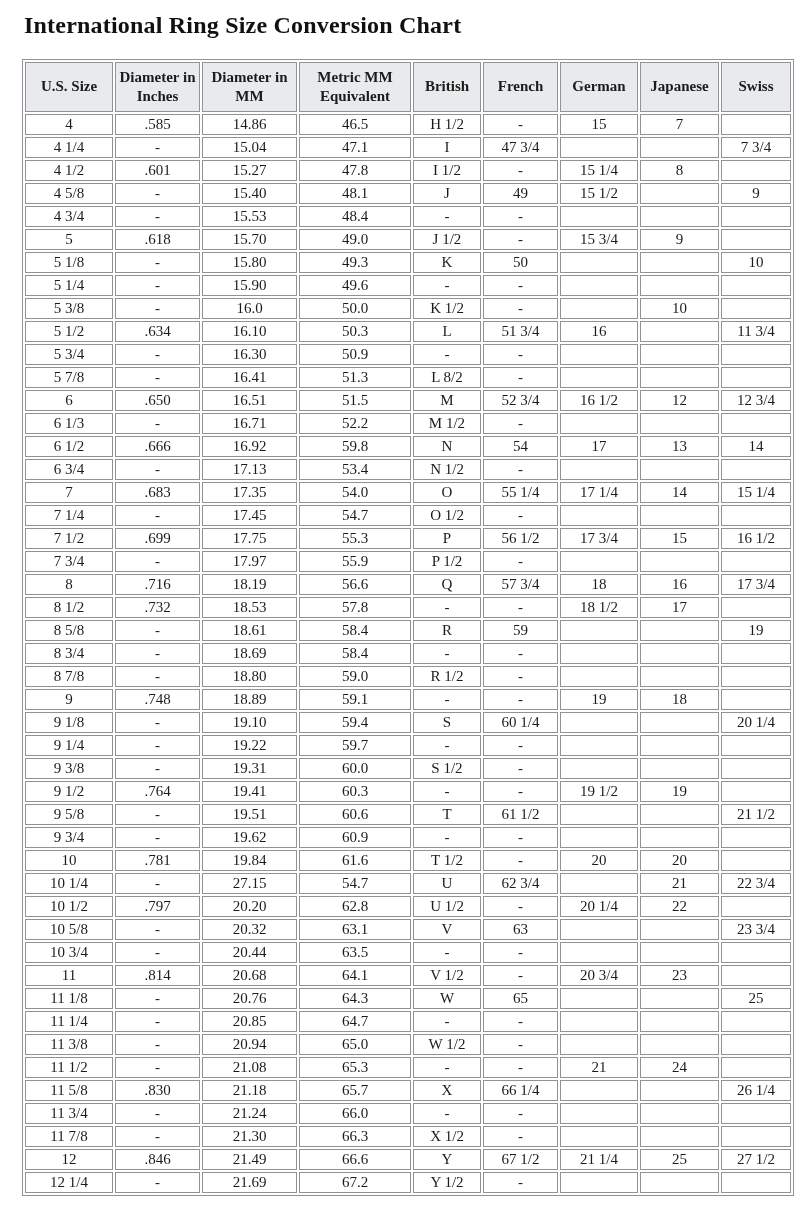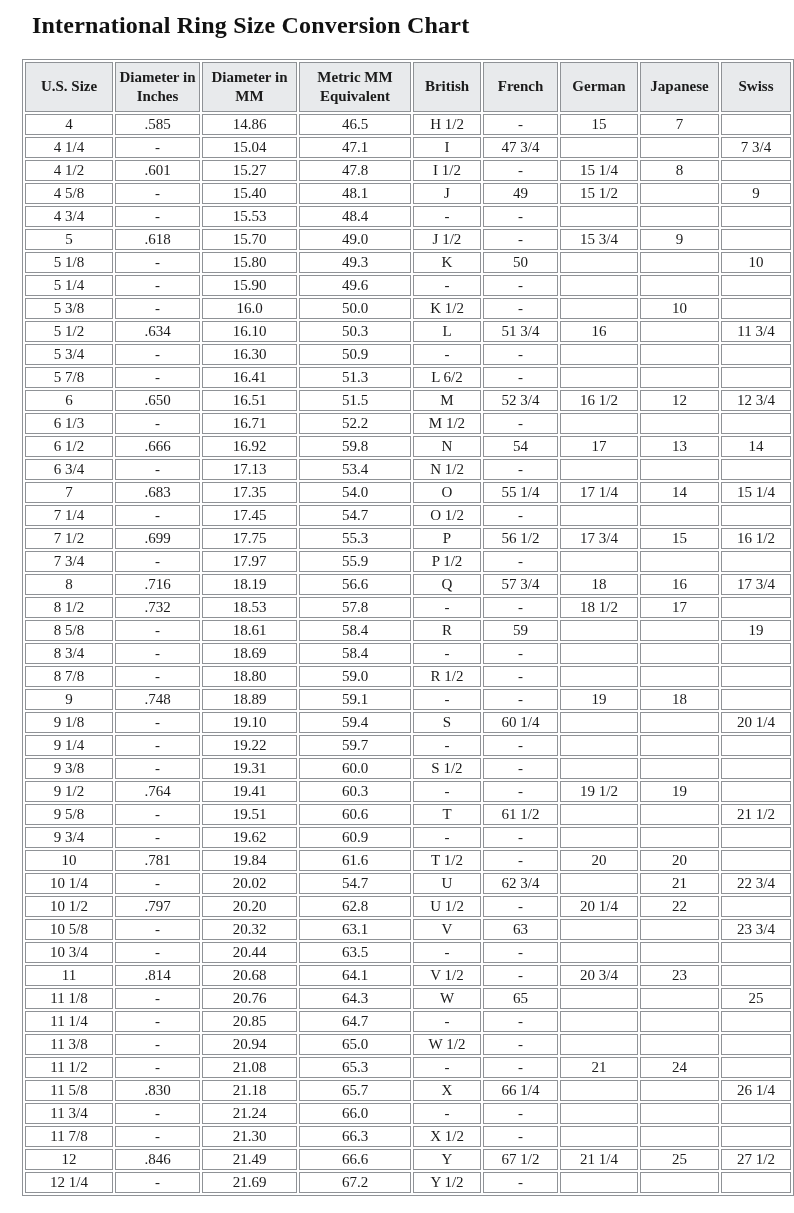--- a/index.html
+++ b/index.html
@@ -17,21 +17,21 @@
     min-height: 1213px;
     box-sizing: border-box;
     padding-top: 8px;
   }
   .page-title {
     font-family: "Liberation Serif", serif;
     font-weight: bold;
     font-size: 24px;
     letter-spacing: 0.2px;
     color: #111111;
-    margin: 4px 0 20px 32px;
+    margin: 4px 0 20px 24px;
   }
   table.ring-table {
     table-layout: fixed;
     width: 750px;
     margin-left: 22px;
     border-collapse: separate;
     border-spacing: 2px;
     border: 1px solid #8f9296;
     background: #ffffff;
   }
@@ -212,21 +212,21 @@
           <td>-</td>
           <td></td>
           <td></td>
           <td></td>
         </tr>
         <tr>
           <td>5 7/8</td>
           <td>-</td>
           <td>16.41</td>
           <td>51.3</td>
-          <td>L 6/2</td>
+          <td>L 8/2</td>
           <td>-</td>
           <td></td>
           <td></td>
           <td></td>
         </tr>
         <tr>
           <td>6</td>
           <td>.650</td>
           <td>16.51</td>
           <td>51.5</td>
@@ -452,21 +452,21 @@
           <td>61.6</td>
           <td>T 1/2</td>
           <td>-</td>
           <td>20</td>
           <td>20</td>
           <td></td>
         </tr>
         <tr>
           <td>10 1/4</td>
           <td>-</td>
-          <td>20.02</td>
+          <td>27.15</td>
           <td>54.7</td>
           <td>U</td>
           <td>62 3/4</td>
           <td></td>
           <td>21</td>
           <td>22 3/4</td>
         </tr>
         <tr>
           <td>10 1/2</td>
           <td>.797</td>

